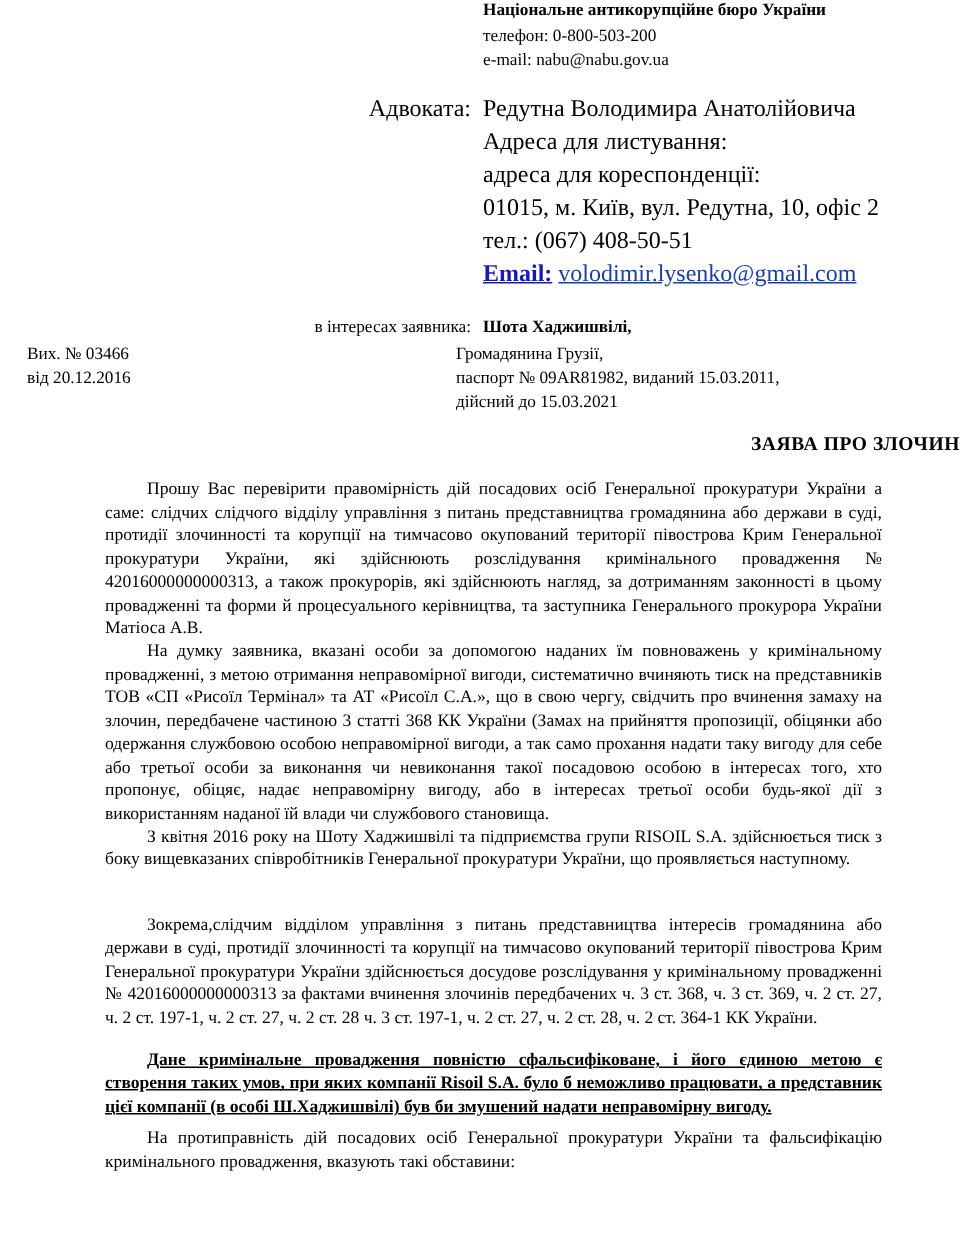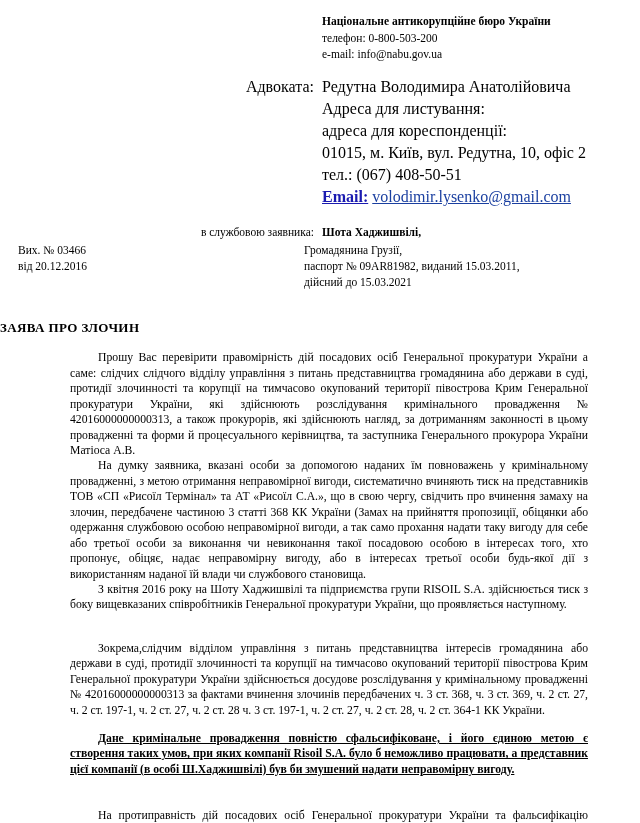--- a/index.html
+++ b/index.html
@@ -15,21 +15,21 @@
     overflow: hidden;
   }
   .page {
     position: relative;
     width: 640px;
     height: 823px;
     padding: 0;
     box-sizing: border-box;
   }
   .header-block {
-    margin-top: 14px;
+    margin-top: 0;
     padding-left: 322px;
     padding-right: 18px;
     font-size: 11.5px;
     line-height: 1.38;
   }
   .header-block .org-name {
     font-weight: bold;
     margin-bottom: 1px;
   }
   .addr-line { white-space: nowrap; }
@@ -76,24 +76,24 @@
     box-sizing: border-box;
   }
   .outgoing-row .right {
     flex: 1;
     padding-left: 104px;
     padding-right: 34px;
     box-sizing: border-box;
   }
 
   .title {
-    text-align: left;
+    text-align: right;
     font-weight: bold;
     font-size: 13px;
-    margin-top: 30px;
+    margin-top: 12px;
     letter-spacing: 0.4px;
   }
 
   .body-text {
     margin-top: 14px;
     padding-left: 70px;
     padding-right: 52px;
     font-size: 11.7px;
     line-height: 1.32;
     text-align: justify;
@@ -101,53 +101,53 @@
   .body-text p {
     margin: 0 0 0 0;
     text-indent: 28px;
   }
   .body-text p.spaced { margin-top: 28px; }
   .body-text p.bold-underline {
     font-weight: bold;
     text-decoration: underline;
     margin-top: 13px;
   }
-  .body-text p.last { margin-top: 31px; }
+  .body-text p.last { margin-top: 6px; }
 </style>
 </head>
 <body>
 
 <div class="page">
 
   <div class="header-block">
     <div class="org-name">Національне антикорупційне бюро України</div>
     <div>телефон: 0-800-503-200</div>
     <div>
       <span>e-mail:</span>
-      <span>info@nabu.gov.ua</span>
+      <span>nabu@nabu.gov.ua</span>
     </div>
   </div>
 
   <div class="row-two">
     <div class="lbl">Адвоката:</div>
     <div class="val">
       <div>Редутна Володимира Анатолійовича</div>
       <div>Адреса для листування:</div>
       <div>адреса для кореспонденції:</div>
       <div>01015, м. Київ, вул. Редутна, 10, офіс 2</div>
       <div>тел.: (067) 408-50-51</div>
       <div>
         <span class="blue2">Email:</span>
         <span class="blue">volodimir.lysenko@gmail.com</span>
       </div>
     </div>
   </div>
 
   <div class="interest-row">
-    <div class="lbl">в службовою заявника:</div>
+    <div class="lbl">в інтересах заявника:</div>
     <div class="val">Шота Хаджишвілі,</div>
   </div>
 
   <div class="outgoing-row">
     <div class="left">
       <div>Вих. № 03466</div>
       <div>від 20.12.2016</div>
     </div>
     <div class="right">
       <div>Громадянина Грузії,</div>

